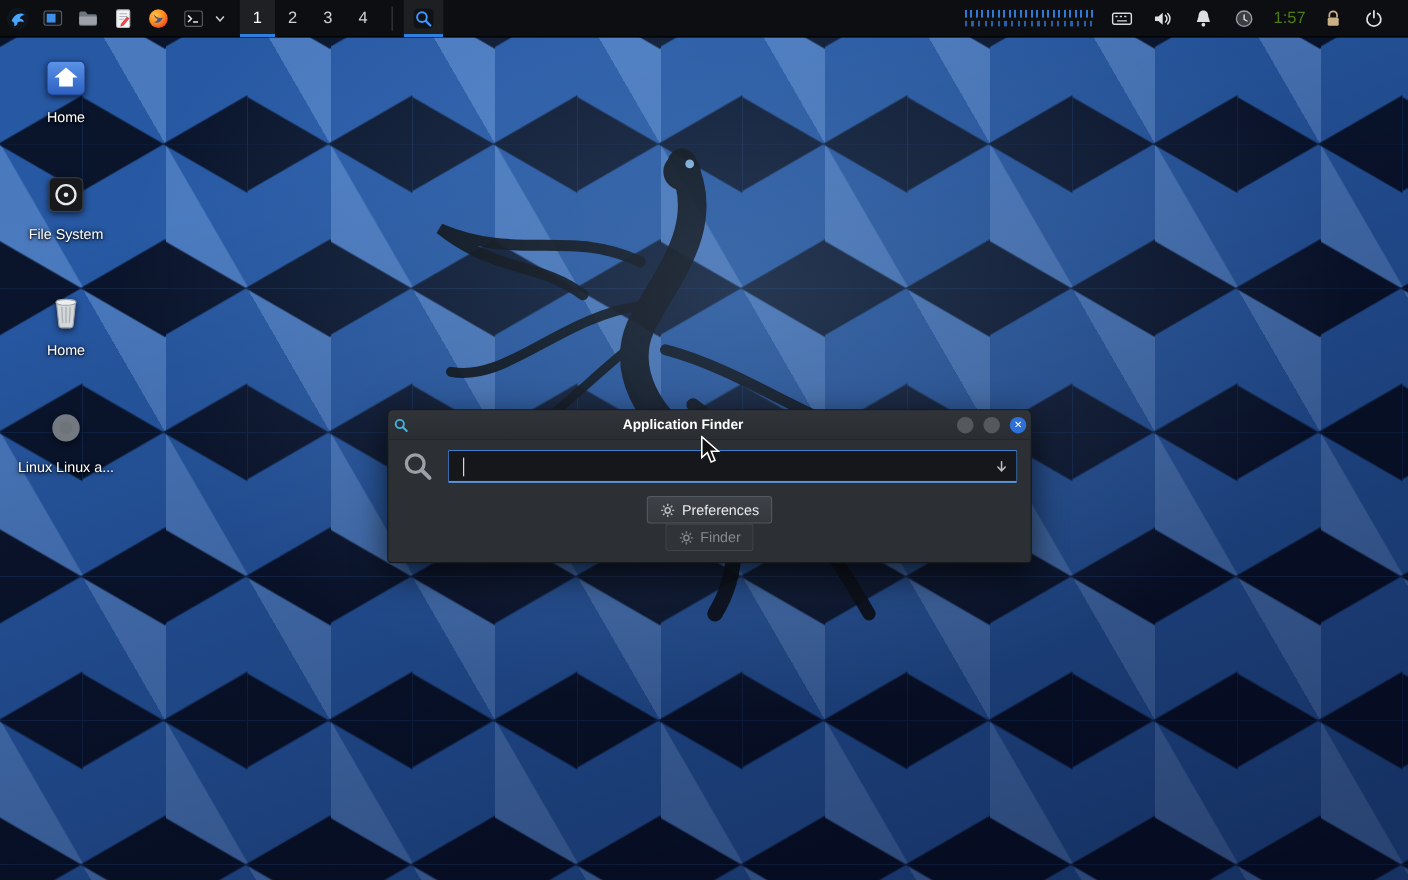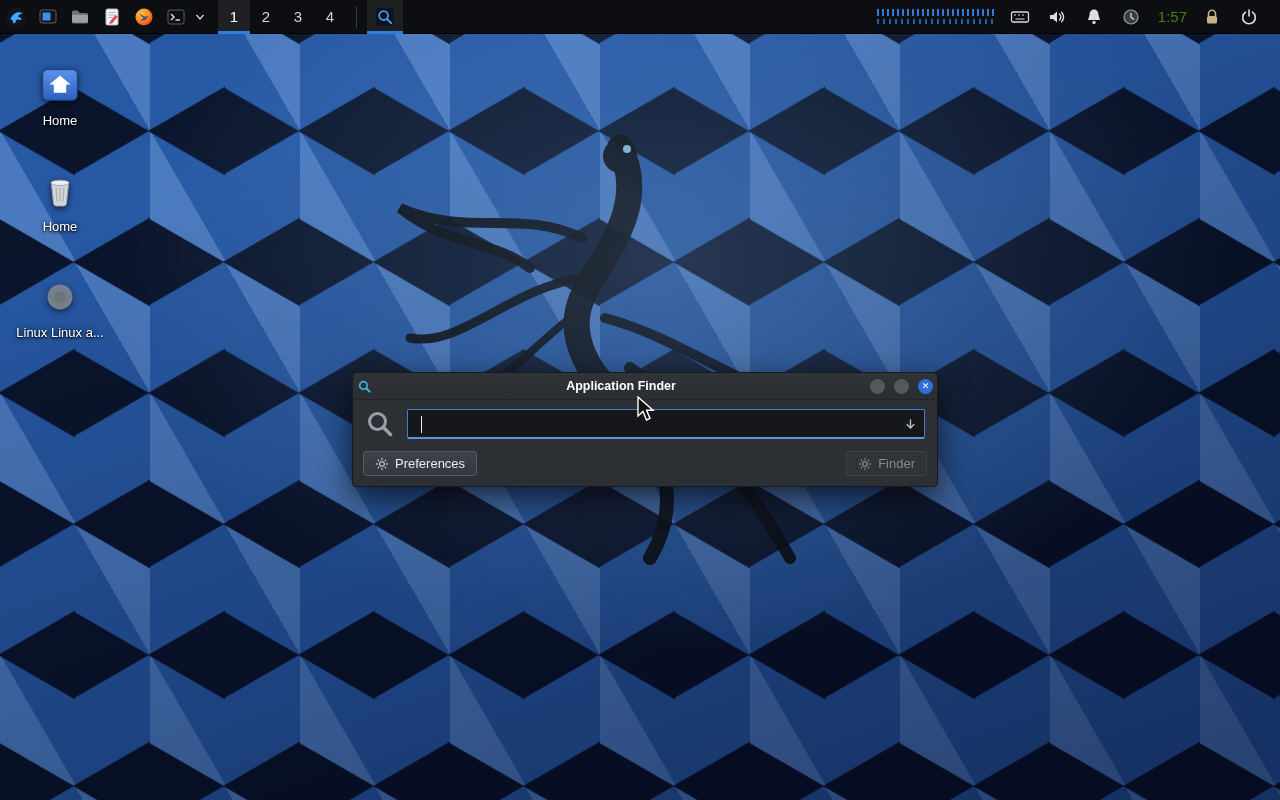--- a/index.html
+++ b/index.html
@@ -54,21 +54,21 @@
     background:rgba(255,255,255,.07);box-shadow:inset 0 -3px 0 #2f7fe0;
   }
   .viz{margin-right:14px;}
   .viz-row1{width:118px;height:7px;background:repeating-linear-gradient(90deg,#2f7fe0 0 2px,transparent 2px 5px);opacity:.95;}
   .viz-row2{width:118px;height:5px;margin-top:3px;background:repeating-linear-gradient(90deg,#2d74cc 0 2px,transparent 2px 6px);opacity:.8;}
   .tray{display:flex;align-items:center;gap:15px;margin-right:12px;}
   .tray .pbtn{width:22px;}
   .clock{color:#4d7c0f;font-size:15px;margin:0 14px 0 4px;}
 
   
-  .desktop-icons{position:absolute;left:12px;top:62px;width:96px;display:flex;flex-direction:column;gap:40px;z-index:5;}
+  .desktop-icons{position:absolute;left:12px;top:48px;width:96px;display:flex;flex-direction:column;gap:40px;z-index:5;}
   .dicon{display:flex;flex-direction:column;align-items:center;gap:5px;cursor:default;}
   .dicon svg{width:46px;height:46px;filter:drop-shadow(0 2px 3px rgba(0,0,0,.65));}
   .dlabel{font-size:13px;color:#fff;text-shadow:0 1px 2px #000,0 0 5px rgba(0,0,0,.9);white-space:nowrap;}
 
   
   .dialog{
     position:absolute;left:352px;top:372px;width:586px;z-index:100;
     background:#2c2f33;border:1px solid #17191c;border-radius:5px 5px 4px 4px;
     box-shadow:0 10px 30px rgba(0,0,0,.65);
   }
@@ -91,21 +91,21 @@
     position:relative;flex:1;height:30px;display:flex;align-items:center;
     background:#15171a;border:1px solid #3f7ed0;border-bottom:2px solid #5b96dc;border-radius:2px;
   }
   .combo input{
     flex:1;height:100%;background:transparent;border:none;outline:none;
     color:#fff;font-size:14px;padding:0 26px 0 12px;font-family:"Liberation Sans","DejaVu Sans",sans-serif;
   }
   .caret{position:absolute;left:13px;top:6px;width:1px;height:17px;background:#ececec;animation:blink 1.1s steps(1) infinite;}
   @keyframes blink{50%{opacity:0;}}
   .combo-arrow{position:absolute;right:7px;top:8px;display:flex;}
-  .dlg-footer{display:flex;justify-content:space-between;align-items:center;padding:5px 10px 10px 10px;}
+  .dlg-footer{display:flex;justify-content:space-between;align-items:center;padding:5px 10px 10px 10px;flex-direction:column;}
   .btn{
     display:flex;align-items:center;gap:6px;padding:4px 11px;
     background:linear-gradient(#3e4248,#35383d);border:1px solid #54585f;border-radius:3px;
     color:#e9ebee;font-size:13px;cursor:default;font-family:inherit;
   }
   .btn.disabled{background:#303338;border-color:#3f4348;color:#85898e;}
 
   .cursor{position:absolute;left:636px;top:396px;z-index:200;}
 </style>
 </head>
@@ -268,20 +268,28 @@
             <stop offset="0%" stop-color="#5a93e8"></stop>
             <stop offset="100%" stop-color="#2d5fc0"></stop>
           </linearGradient>
         </defs>
         <rect x="6" y="8" width="36" height="32" rx="5" fill="url(#hg)" stroke="#1d3f86"></rect>
         <path d="M24 14 l11 9.5 h-4.5 v8.5 h-13 v-8.5 H13 z" fill="#fff"></path>
       </svg>
       <div class="dlabel">Home</div>
     </div>
 
+    <div class="dicon">
+      <svg viewBox="0 0 48 48">
+        <rect x="8" y="8" width="32" height="32" rx="5" fill="#17191c" stroke="#3c4046"></rect>
+        <circle cx="24" cy="24" r="9" fill="none" stroke="#e8e8e8" stroke-width="2.2"></circle>
+        <circle cx="24" cy="24" r="2.2" fill="#e8e8e8"></circle>
+      </svg>
+      <div class="dlabel">File System</div>
+    </div>
 
     <div class="dicon">
       <svg viewBox="0 0 48 48">
         <path d="M15 16 h18 l-2.2 21 a3 3 0 0 1 -3 2.7 h-7.6 a3 3 0 0 1 -3 -2.7 z" fill="#d4d7da" stroke="#9ba0a5"></path>
         <ellipse cx="24" cy="15.5" rx="9.6" ry="2.8" fill="#eceef0" stroke="#9ba0a5"></ellipse>
         <path d="M20 20 l.8 15 M24 20 v15 M28 20 l-.8 15" stroke="#aab0b5" stroke-width="1.3" fill="none"></path>
       </svg>
       <div class="dlabel">Home</div>
     </div>
 

